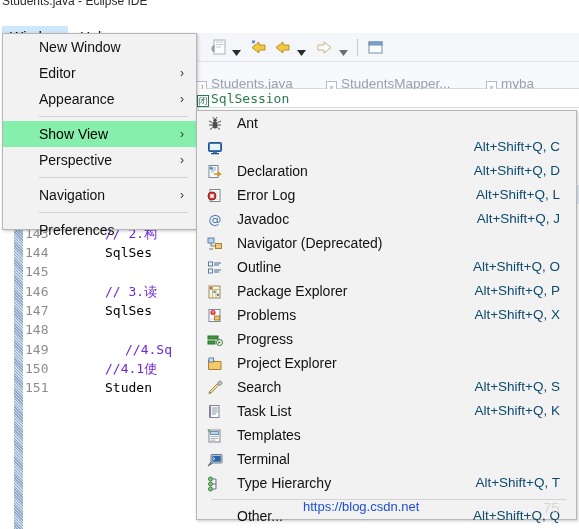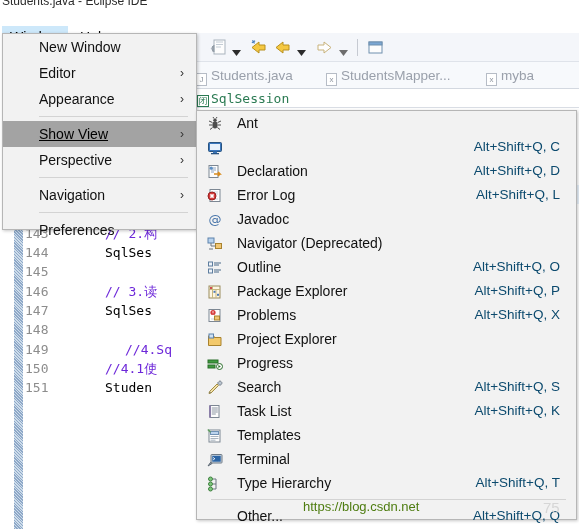--- a/index.html
+++ b/index.html
@@ -36,21 +36,21 @@
     background: #f4f6fa; border-bottom: 1px solid #dfe3ea;
   }
   .tb-icon { position: absolute; top: 6px; }
   .tb-sep { position:absolute; top:6px; width:1px; height:17px; background:#c6cad2; }
 
   .tabstrip {
     position: absolute; left: 196px; top: 62px; width: 383px; height: 27px;
     background: #f7f9fc; border-bottom: 1px solid #d3d8e0;
   }
   .tab {
-    position: absolute; top: 0; height: 27px; line-height: 27px;
+    position: absolute; top: 8px; height: 27px; line-height: 27px;
     font-size: 13.5px; color: #9aa0ab; white-space: nowrap;
   }
   .tab .xicon {
     display:inline-block; width:11px; height:13px; border:1px solid #b6bcc6;
     font-size:8px; line-height:12px; text-align:center; color:#8e95a0;
     vertical-align:-2px; margin-right:4px; background:#fff;
   }
   .breadcrumb {
     position: absolute; left: 196px; top: 89px; width: 383px; height: 19px;
     background: #ffffff; border-bottom: 1px solid #d9dde4;
@@ -102,21 +102,21 @@
   
   .menu-window {
     position: absolute; left: 2px; top: 33px; width: 195px; height: 197px;
     background: #f2f2f2; border: 1px solid #b6b6b6;
     box-shadow: 1px 1px 3px rgba(0,0,0,0.22);
   }
   .mw-item {
     position: relative; height: 26px; line-height: 26px;
     font-size: 14px; color: #111; padding-left: 36px; white-space: nowrap;
   }
-  .mw-item.sel { background: #a3a3a3; color: #000; text-decoration: underline; }
+  .mw-item.sel { background: #86efac; color: #000; }
   .mw-item .arrow {
     position: absolute; right: 12px; top: 0; font-size: 12px; color: #333;
   }
   .mw-sep { height:1px; margin:4px 8px 4px 36px; background:#d3d3d3; }
 
   
   .menu-showview {
     position: absolute; left: 196px; top: 110px; width: 381px; height: 410px;
     background: #f2f2f2; border: 1px solid #b6b6b6;
     box-shadow: 1px 1px 3px rgba(0,0,0,0.22);
@@ -131,21 +131,21 @@
     font-size: 13.5px; color: #0c4a6e;
   }
   .sv-sep { height:1px; margin:4px 10px 4px 14px; background:#d3d3d3; }
   .sv-icon {
     position: absolute; left: 10px; top: 4px; width: 16px; height: 16px;
   }
 
   
   .watermark {
     position: absolute; left: 303px; top: 499px;
-    font-size: 13px; color: #4d7c0f; white-space: nowrap;
+    font-size: 13px; color: #1d4ed8; white-space: nowrap;
     pointer-events: none; letter-spacing: 0px;
   }
   .watermark2 {
     position: absolute; left: 543px; top: 499px;
     font-size: 15px; color: #d6d6d6; white-space: nowrap; pointer-events:none;
   }
 
   
   .edge-code {
     position:absolute; right:0; width:18px;
@@ -333,21 +333,21 @@
             <circle cx="4.2" cy="4.2" r="1.6" fill="#5b8ec4"></circle>
           </svg></span><span class="label">Declaration</span><span class="accel">Alt+Shift+Q, D</span></div>
       <div class="sv-item"><span class="sv-icon"><svg width="16" height="16" viewBox="0 0 16 16">
             <rect x="3" y="1.5" width="10" height="12" fill="#fdfdfd" stroke="#7d8793"></rect>
             <path d="M5 4h6M5 6h6M5 11h6" stroke="#c9d2dc" stroke-width="1"></path>
             <circle cx="5" cy="8" r="4" fill="#d63a3a" stroke="#962020"></circle>
             <path d="M3.4 6.4l3.2 3.2M6.6 6.4l-3.2 3.2" stroke="#fff" stroke-width="1.5"></path>
           </svg></span><span class="label">Error Log</span><span class="accel">Alt+Shift+Q, L</span></div>
       <div class="sv-item"><span class="sv-icon"><svg width="16" height="16" viewBox="0 0 16 16">
             <text x="8" y="12" font-size="13" text-anchor="middle" fill="#4472a8" font-family="DejaVu Sans, sans-serif">@</text>
-          </svg></span><span class="label">Javadoc</span></div>
+          </svg></span><span class="label">Javadoc</span><span class="accel">Alt+Shift+Q, J</span></div>
       <div class="sv-item"><span class="sv-icon"><svg width="16" height="16" viewBox="0 0 16 16">
             <rect x="1" y="2" width="6" height="5" fill="#b8d3ef" stroke="#5d82ab"></rect>
             <rect x="8.5" y="7.5" width="6" height="5" fill="#f0c674" stroke="#a8822e"></rect>
             <path d="M4 7v3h4.5" fill="none" stroke="#6b7480" stroke-width="1"></path>
             <path d="M2 13h4" stroke="#6b7480" stroke-width="1"></path>
           </svg></span><span class="label">Navigator (Deprecated)</span></div>
       <div class="sv-item"><span class="sv-icon"><svg width="16" height="16" viewBox="0 0 16 16">
             <rect x="1.5" y="2" width="4" height="4" fill="#eef3f9" stroke="#5d7d9e"></rect>
             <rect x="1.5" y="9" width="4" height="4" fill="#eef3f9" stroke="#5d7d9e"></rect>
             <path d="M7 3h7M7 5h5M7 10h7M7 12h5" stroke="#4a6a8a" stroke-width="1.1"></path>
@@ -360,30 +360,30 @@
             <rect x="10" y="9.8" width="2" height="2" fill="#4a78b5"></rect>
           </svg></span><span class="label">Package Explorer</span><span class="accel">Alt+Shift+Q, P</span></div>
       <div class="sv-item"><span class="sv-icon"><svg width="16" height="16" viewBox="0 0 16 16">
             <rect x="2" y="1.5" width="11" height="12" fill="#fdfdfd" stroke="#7d8793"></rect>
             <path d="M4 11h7" stroke="#c9d2dc"></path>
             <circle cx="6" cy="4.5" r="2.6" fill="#d63a3a"></circle>
             <path d="M6 3.2v1.6M6 5.7v.6" stroke="#fff" stroke-width="1.1"></path>
             <rect x="7.5" y="8" width="5" height="4" fill="#f0c674" stroke="#a8822e"></rect>
           </svg></span><span class="label">Problems</span><span class="accel">Alt+Shift+Q, X</span></div>
       <div class="sv-item"><span class="sv-icon"><svg width="16" height="16" viewBox="0 0 16 16">
-            <path d="M1.5 4h5l1 1.5h6.5v8h-12.5z" fill="#f3c96b" stroke="#a8822e"></path>
-            <path d="M1.5 4h5l1 1.5" fill="none" stroke="#a8822e"></path>
-            <rect x="2" y="2" width="4.5" height="4" fill="#cfe2f5" stroke="#5d82ab"></rect>
-          </svg></span><span class="label">Project Explorer</span></div>
-      <div class="sv-item"><span class="sv-icon"><svg width="16" height="16" viewBox="0 0 16 16">
             <rect x="1" y="4" width="10" height="3" fill="#3f9b3f" stroke="#2a6e2a"></rect>
             <rect x="1" y="9" width="7" height="3" fill="#3f9b3f" stroke="#2a6e2a"></rect>
             <circle cx="12.5" cy="10.5" r="3" fill="#fff" stroke="#2a6e2a"></circle>
             <path d="M11.4 9v3l2.4-1.5z" fill="#2a6e2a"></path>
           </svg></span><span class="label">Progress</span></div>
+      <div class="sv-item"><span class="sv-icon"><svg width="16" height="16" viewBox="0 0 16 16">
+            <path d="M1.5 4h5l1 1.5h6.5v8h-12.5z" fill="#f3c96b" stroke="#a8822e"></path>
+            <path d="M1.5 4h5l1 1.5" fill="none" stroke="#a8822e"></path>
+            <rect x="2" y="2" width="4.5" height="4" fill="#cfe2f5" stroke="#5d82ab"></rect>
+          </svg></span><span class="label">Project Explorer</span></div>
       <div class="sv-item"><span class="sv-icon"><svg width="16" height="16" viewBox="0 0 16 16">
             <path d="M2 13.5l2-.5 7.5-7.5-1.5-1.5L2.5 11.5z" fill="#f2e0a8" stroke="#a38e44"></path>
             <path d="M10.5 3l2.5 2.5 1.5-1.5c.6-.6.6-1.4 0-2l-.5-.5c-.6-.6-1.4-.6-2 0z" fill="#b9c4cf" stroke="#76808c"></path>
             <path d="M2 13.5l1-2 1 1z" fill="#6b6b6b"></path>
           </svg></span><span class="label">Search</span><span class="accel">Alt+Shift+Q, S</span></div>
       <div class="sv-item"><span class="sv-icon"><svg width="16" height="16" viewBox="0 0 16 16">
             <rect x="3" y="1.5" width="9" height="12" fill="#fdfdfd" stroke="#7d8793"></rect>
             <path d="M4.8 4h6M4.8 6h6M4.8 8h6M4.8 10h4" stroke="#8e97a3" stroke-width="1.1"></path>
             <path d="M3 1.5v12" stroke="#8b7fa8" stroke-width="2"></path>
           </svg></span><span class="label">Task List</span><span class="accel">Alt+Shift+Q, K</span></div>

